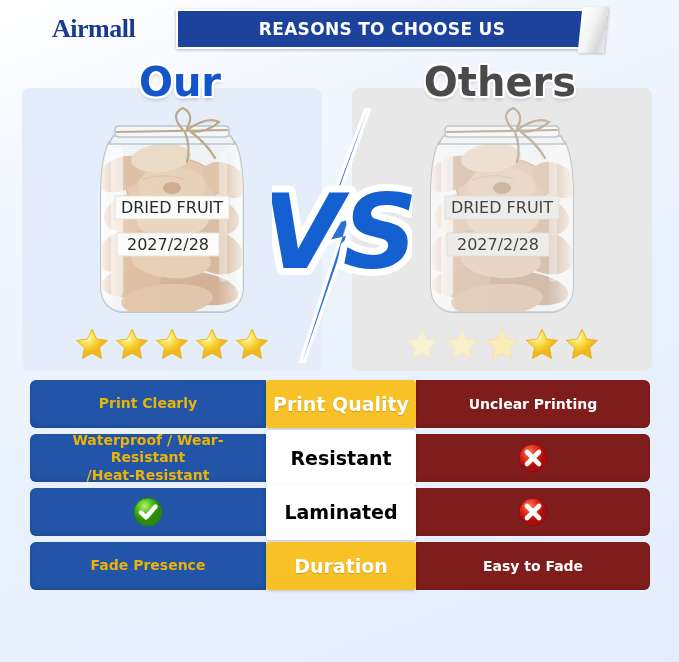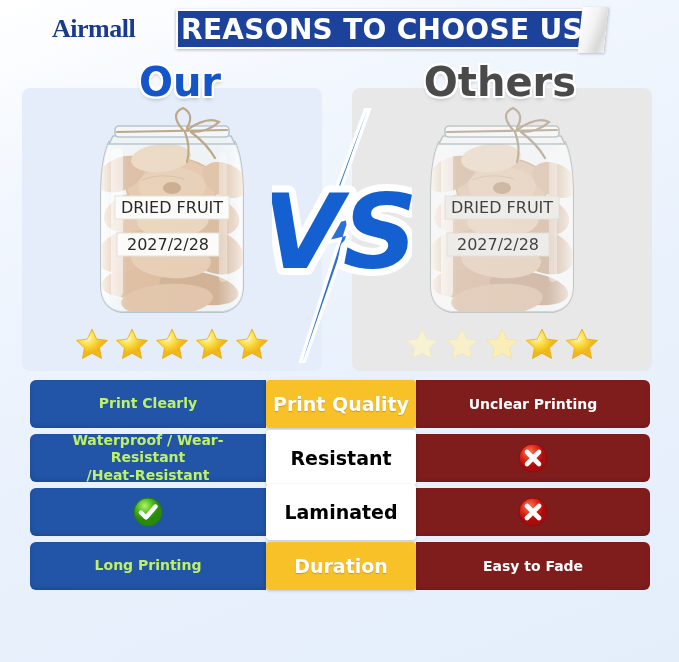--- a/index.html
+++ b/index.html
@@ -25,21 +25,21 @@
     font-family: Liberation Serif, serif;
   }
   .banner {
     position: absolute; left: 176px; top: 9px; width: 412px; height: 40px;
     background: #1c429c;
     border: 2px solid #ffffff;
     display: flex; align-items: center; justify-content: center;
     box-shadow: 0 1px 3px rgba(0,0,0,0.28);
   }
   .banner-text {
-    color: #ffffff; font-size: 28px; font-weight: bold;
+    color: #ffffff; font-size: 17px; font-weight: bold;
     letter-spacing: 0.3px; white-space: nowrap;
     font-family: "DejaVu Sans", sans-serif;
   }
   .banner-fold {
     position: absolute; left: 580px; top: 7px; width: 26px; height: 46px;
     background: linear-gradient(105deg,#ffffff 0%, #f3f3f3 45%, #d8d8d8 78%, #efefef 100%);
     transform: skewX(-6deg);
     box-shadow: 1px 1px 3px rgba(0,0,0,0.22);
   }
 
@@ -96,21 +96,21 @@
     position: relative; height: 48px; margin-bottom: 6px;
     display: flex; align-items: stretch;
     margin-left: 30px; width: 620px;
   }
   .cell {
     display: flex; align-items: center; justify-content: center;
     text-align: center; font-weight: bold;
     font-family: "DejaVu Sans", sans-serif;
   }
   .cell.ours {
-    width: 236px; background: #2255a8; color: #bef264;
+    width: 236px; background: #2255a8; color: #eab308;
     font-size: 14px; line-height: 1.22; padding: 0 6px;
     border-radius: 6px 0 0 6px;
     box-shadow: inset 0 -2px 4px rgba(0,0,0,0.14);
   }
   .cell.feature {
     width: 150px; font-size: 19px;
     box-shadow: 0 1px 3px rgba(0,0,0,0.18);
     z-index: 2; border-radius: 4px;
   }
   .cell.feature.solid { background: #f7c127; color: #ffffff;
@@ -366,18 +366,18 @@
     <div class="cell feature light">Laminated</div>
     <div class="cell theirs">
       <svg class="mark" viewBox="0 0 32 32">
         <circle cx="16" cy="16" r="14" fill="url(#rg)" stroke="#8d0b0b" stroke-width="1"></circle>
         <path d="M10 10 L22 22 M22 10 L10 22" stroke="#ffffff" stroke-width="4.6" stroke-linecap="round"></path>
       </svg>
     </div>
   </div>
 
   <div class="row">
-    <div class="cell ours">Long Printing</div>
+    <div class="cell ours">Fade Presence</div>
     <div class="cell feature solid">Duration</div>
     <div class="cell theirs">Easy to Fade</div>
   </div>
 
 </div>
 
 </body></html>

